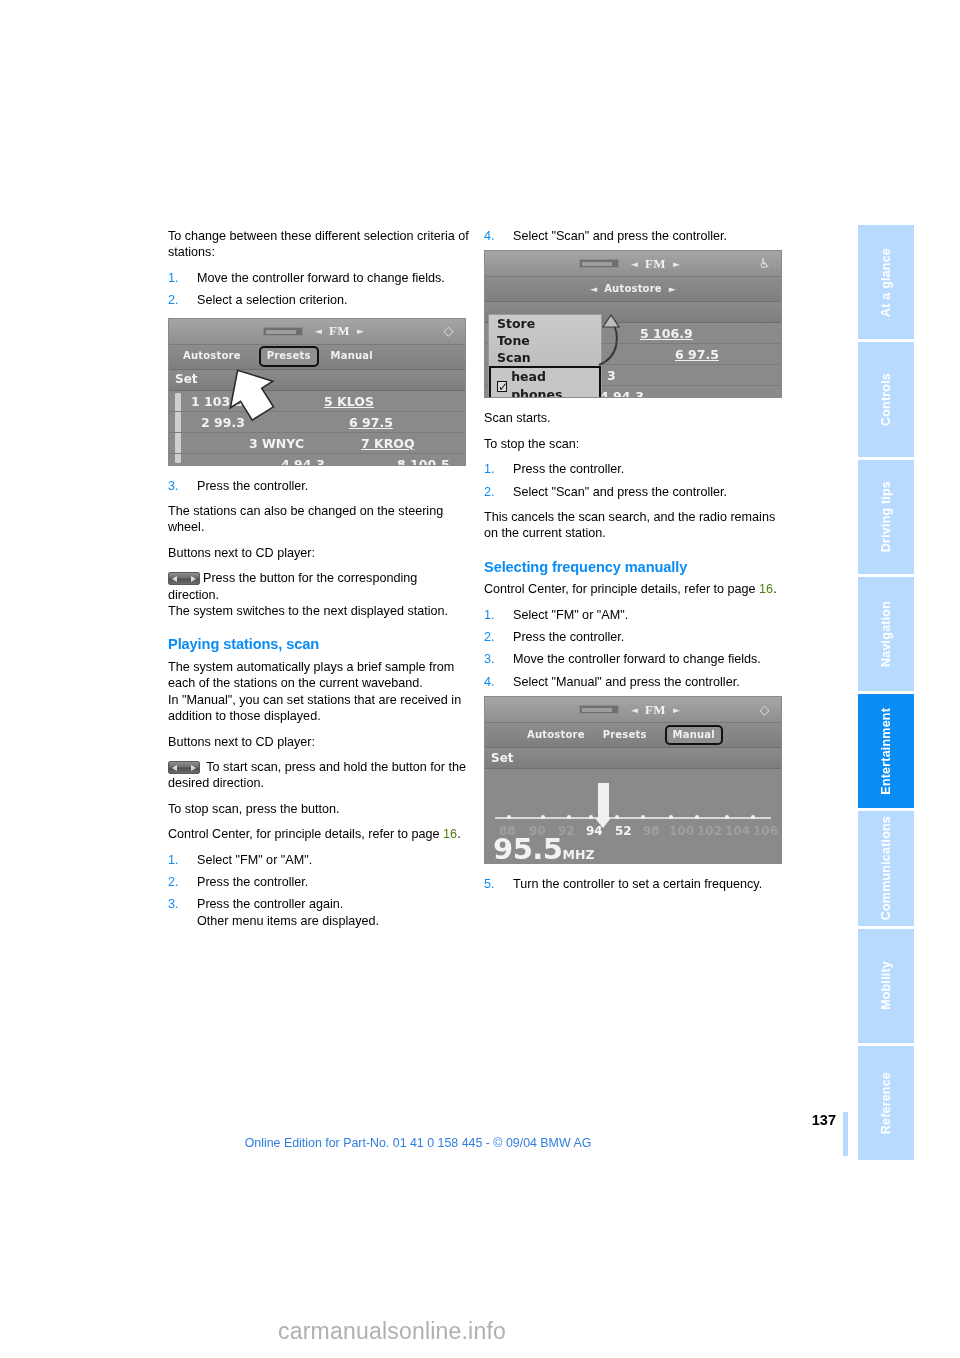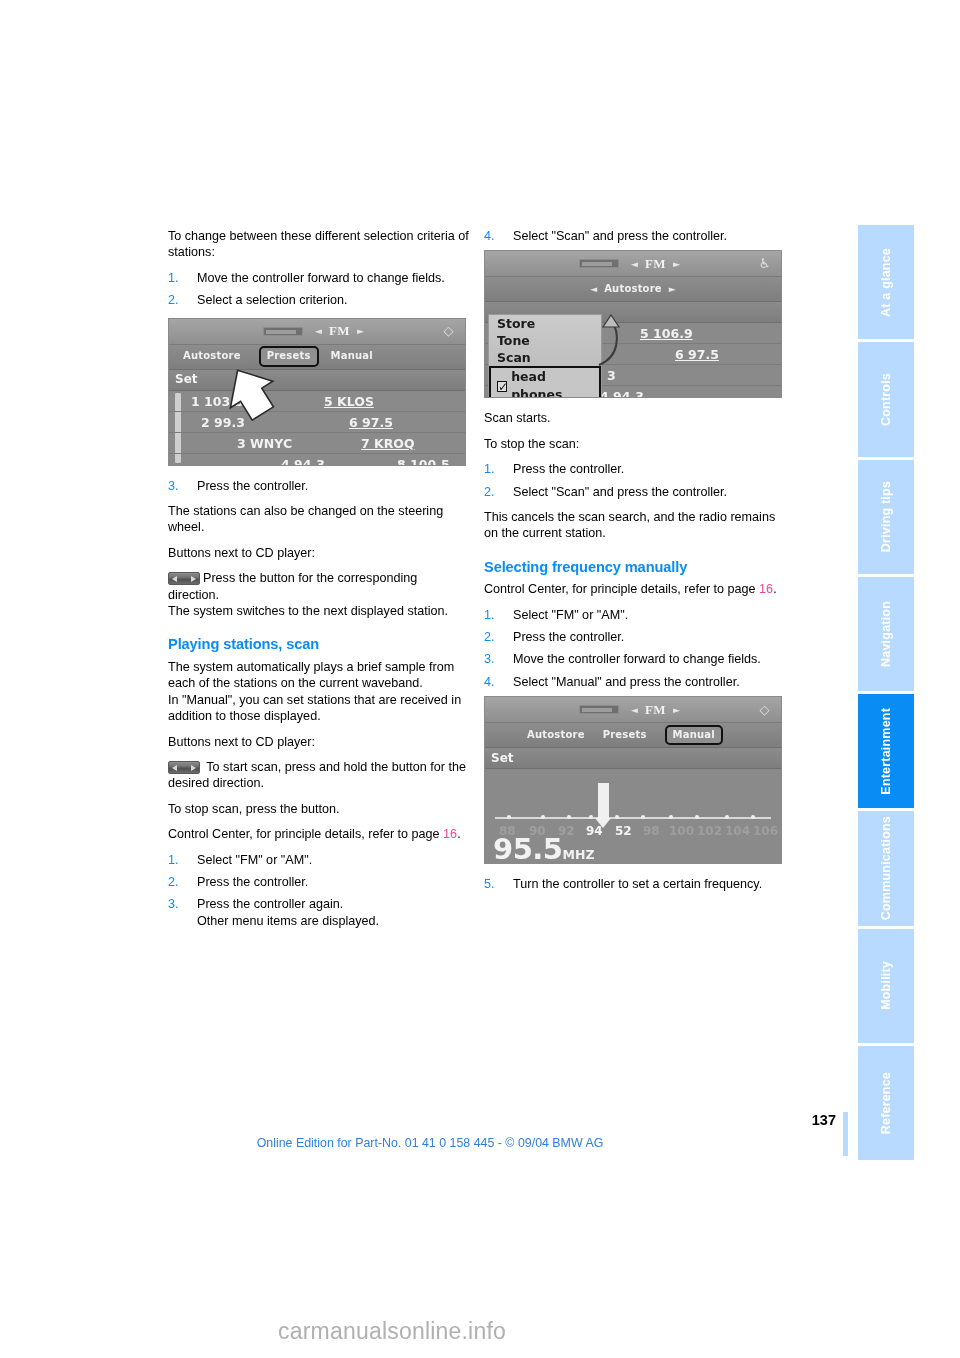--- a/index.html
+++ b/index.html
@@ -63,21 +63,21 @@
     position: relative;
     padding-left: 29px;
     margin-bottom: 6px;
   }
   ol.steps li:last-child { margin-bottom: 0; }
   ol.steps li .num {
     position: absolute; left: 0; top: 0;
     color: #0a8cf5;
     font-size: 12.6px;
   }
-  .pageref { color: #ec4899; }
+  .pageref { color: #4d7c0f; }
 
   
   .cdbtn {
     display: inline-block;
     vertical-align: -3px;
     width: 32px; height: 13px;
     margin-right: 3px;
     border-radius: 2px;
     background: linear-gradient(180deg,#8e8e8e 0%,#6d6d6d 45%,#4f4f4f 55%,#6b6b6b 100%);
     position: relative;
@@ -248,21 +248,21 @@
     border-top: 10px solid #f0f0f0;
   }
 
   
   .pagenum {
     position: absolute; left: 0; top: 1112px; width: 836px;
     text-align: right;
     font-size: 14.5px; font-weight: bold; color: #000;
   }
   .footer-line {
-    position: absolute; left: 12px; top: 1136px; width: 836px;
+    position: absolute; left: 0; top: 1136px; width: 836px;
     text-align: center;
     font-size: 12.4px; color: #2f7fe0;
   }
   .foot-bar {
     position: absolute; left: 843px; top: 1112px;
     width: 5px; height: 44px; background: #b8daff;
   }
   .watermark {
     position: absolute; left: 0; top: 1318px; width: 784px;
     text-align: center;
@@ -342,21 +342,21 @@
         <div class="scrollbar" style="top:2px;height:70px;"></div>
         <div class="prow">
           <span class="l" style="left:22px;top:3px;">1 103.5</span>
           <span class="r" style="left:155px;top:3px;">5 KLOS</span>
         </div>
         <div class="prow">
           <span class="l" style="left:32px;top:3px;">2 99.3</span>
           <span class="r" style="left:180px;top:3px;">6 97.5</span>
         </div>
         <div class="prow">
-          <span class="l" style="left:68px;top:3px;text-align:right;">3 WNYC</span>
+          <span class="l" style="left:80px;top:3px;text-align:right;">3 WNYC</span>
           <span class="r" style="left:192px;top:3px;">7 KROQ</span>
         </div>
         <div class="prow">
           <span class="l" style="left:112px;top:3px;">4 94.3</span>
           <span class="r" style="left:228px;top:3px;">8 100.5</span>
         </div>
       </div>
 
       <svg width="70" height="60" viewBox="0 0 70 60" style="position:absolute;left:48px;top:46px;">
         <polygon points="34,2 58,30 45,30 45,52 20,52 20,30 8,30" transform="rotate(-32 33 27)" fill="#ffffff" stroke="#2b2b2b" stroke-width="1.6"></polygon>

